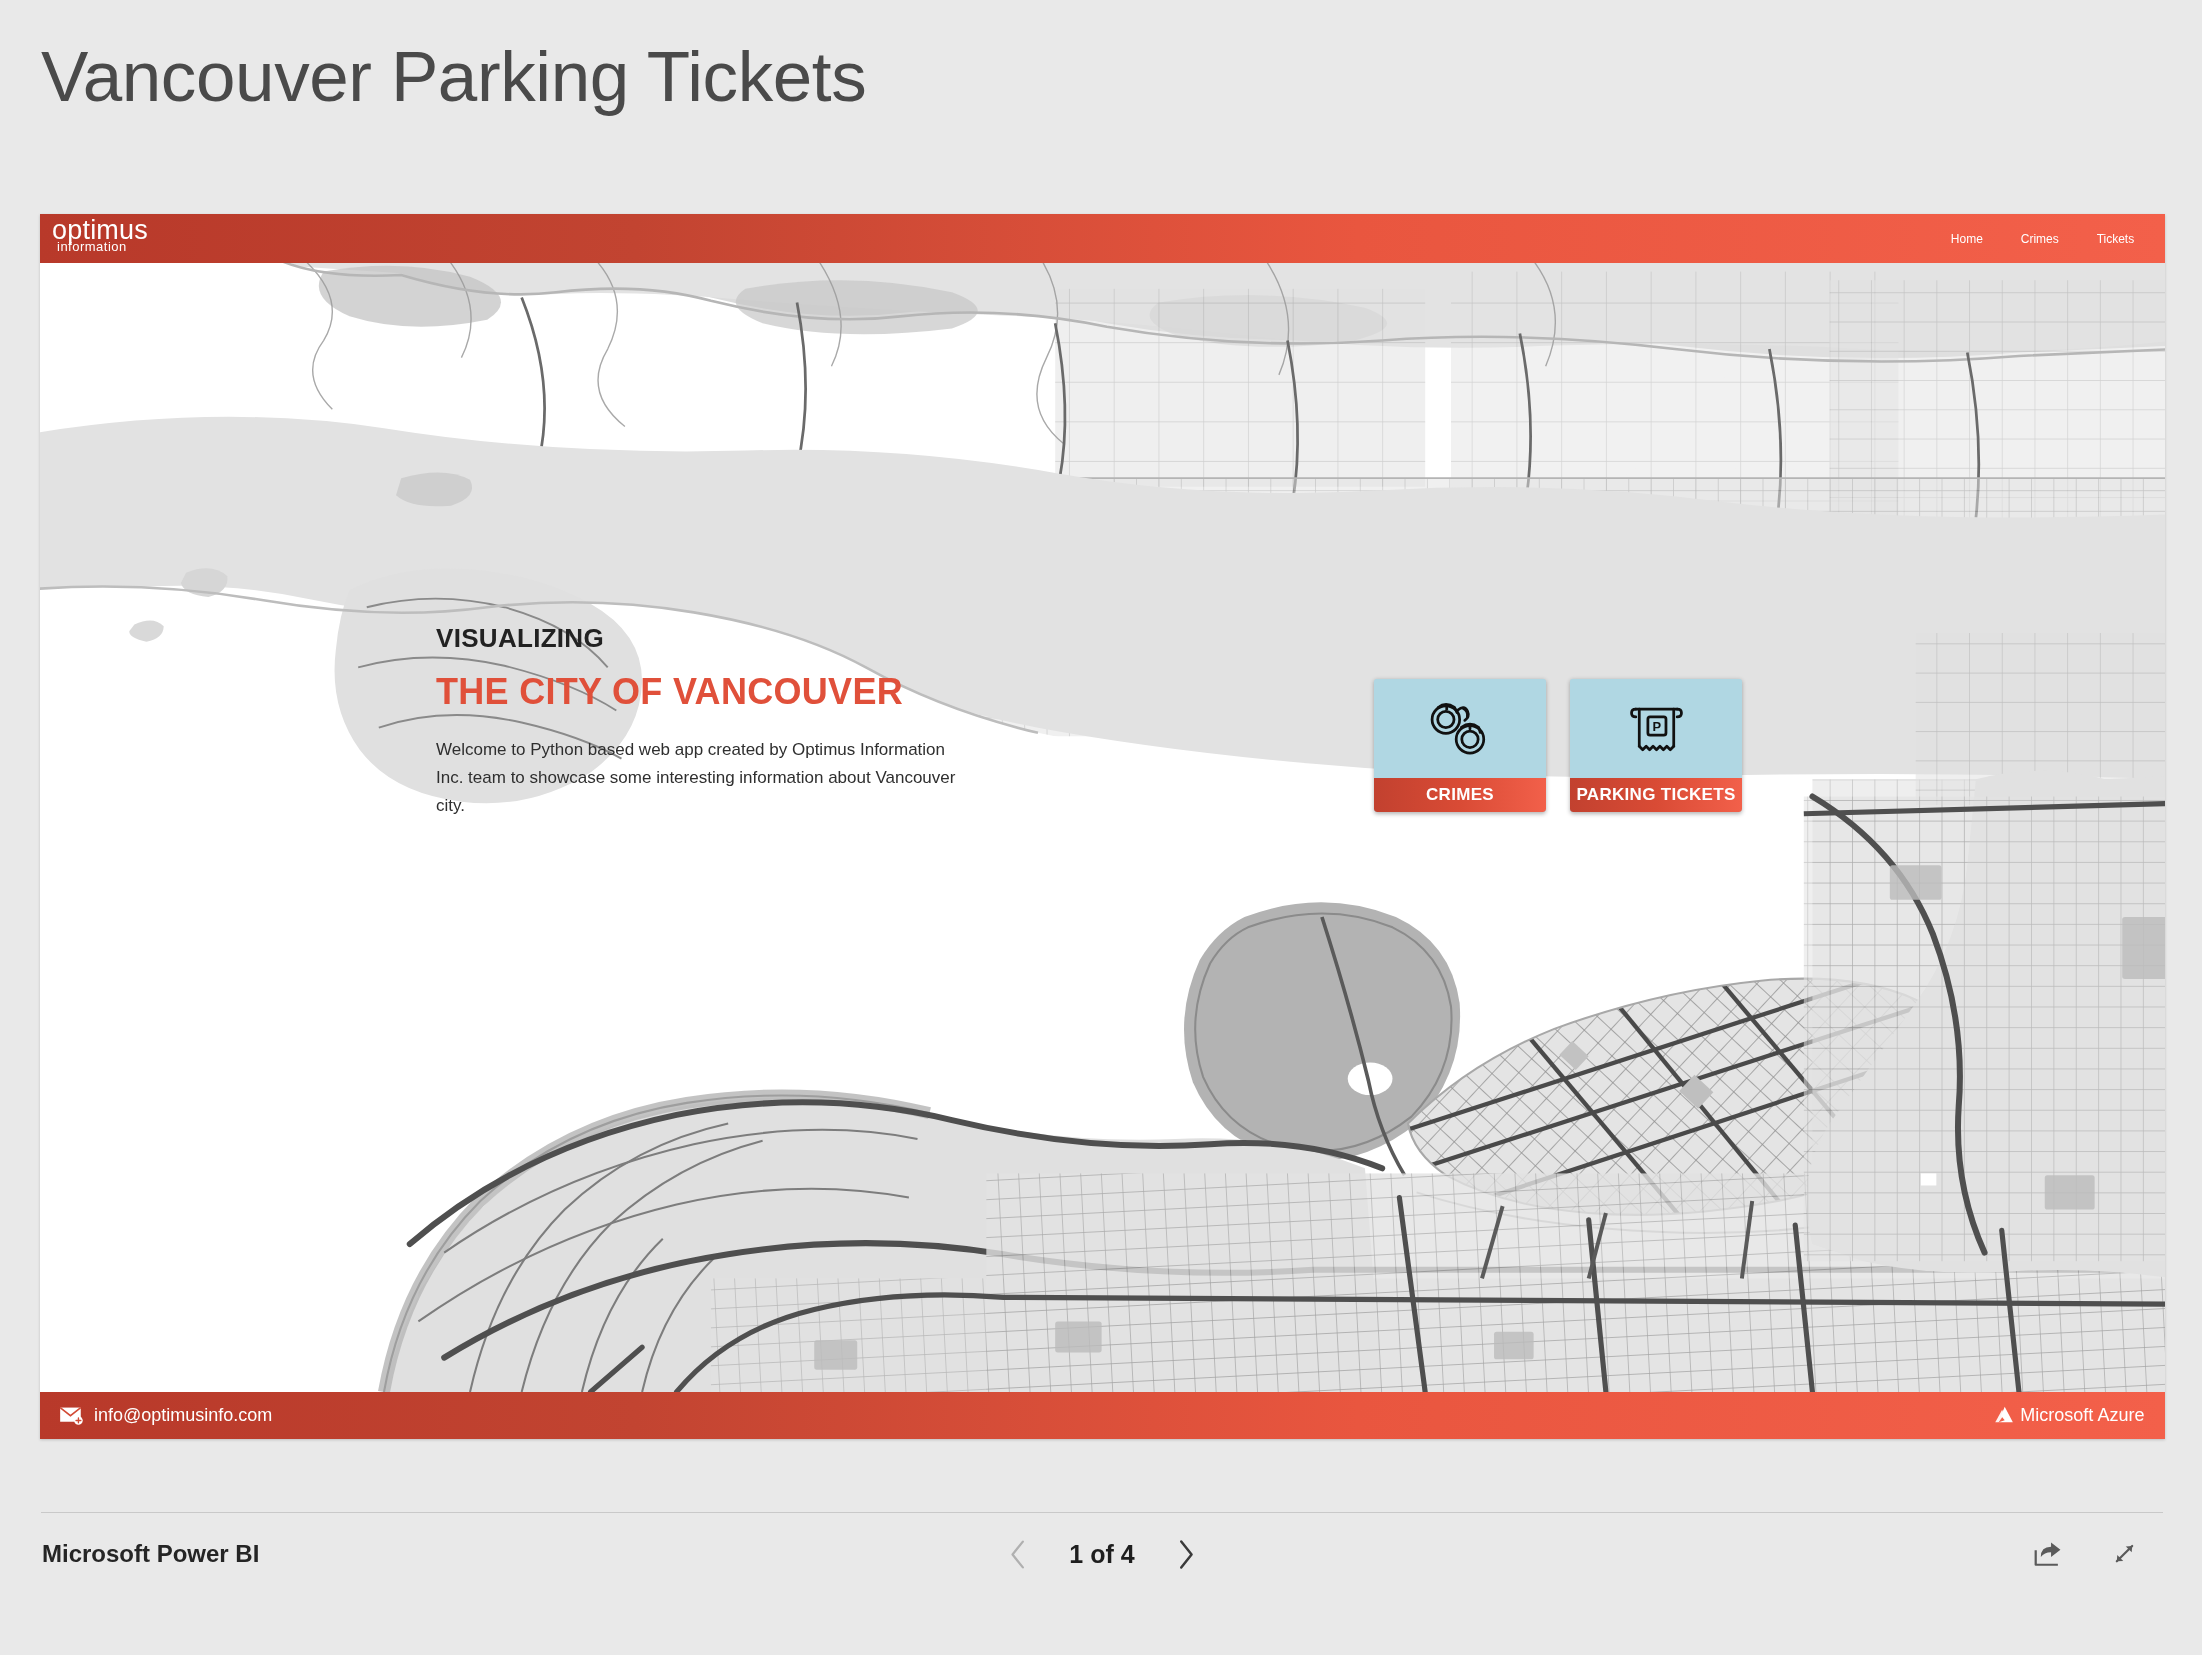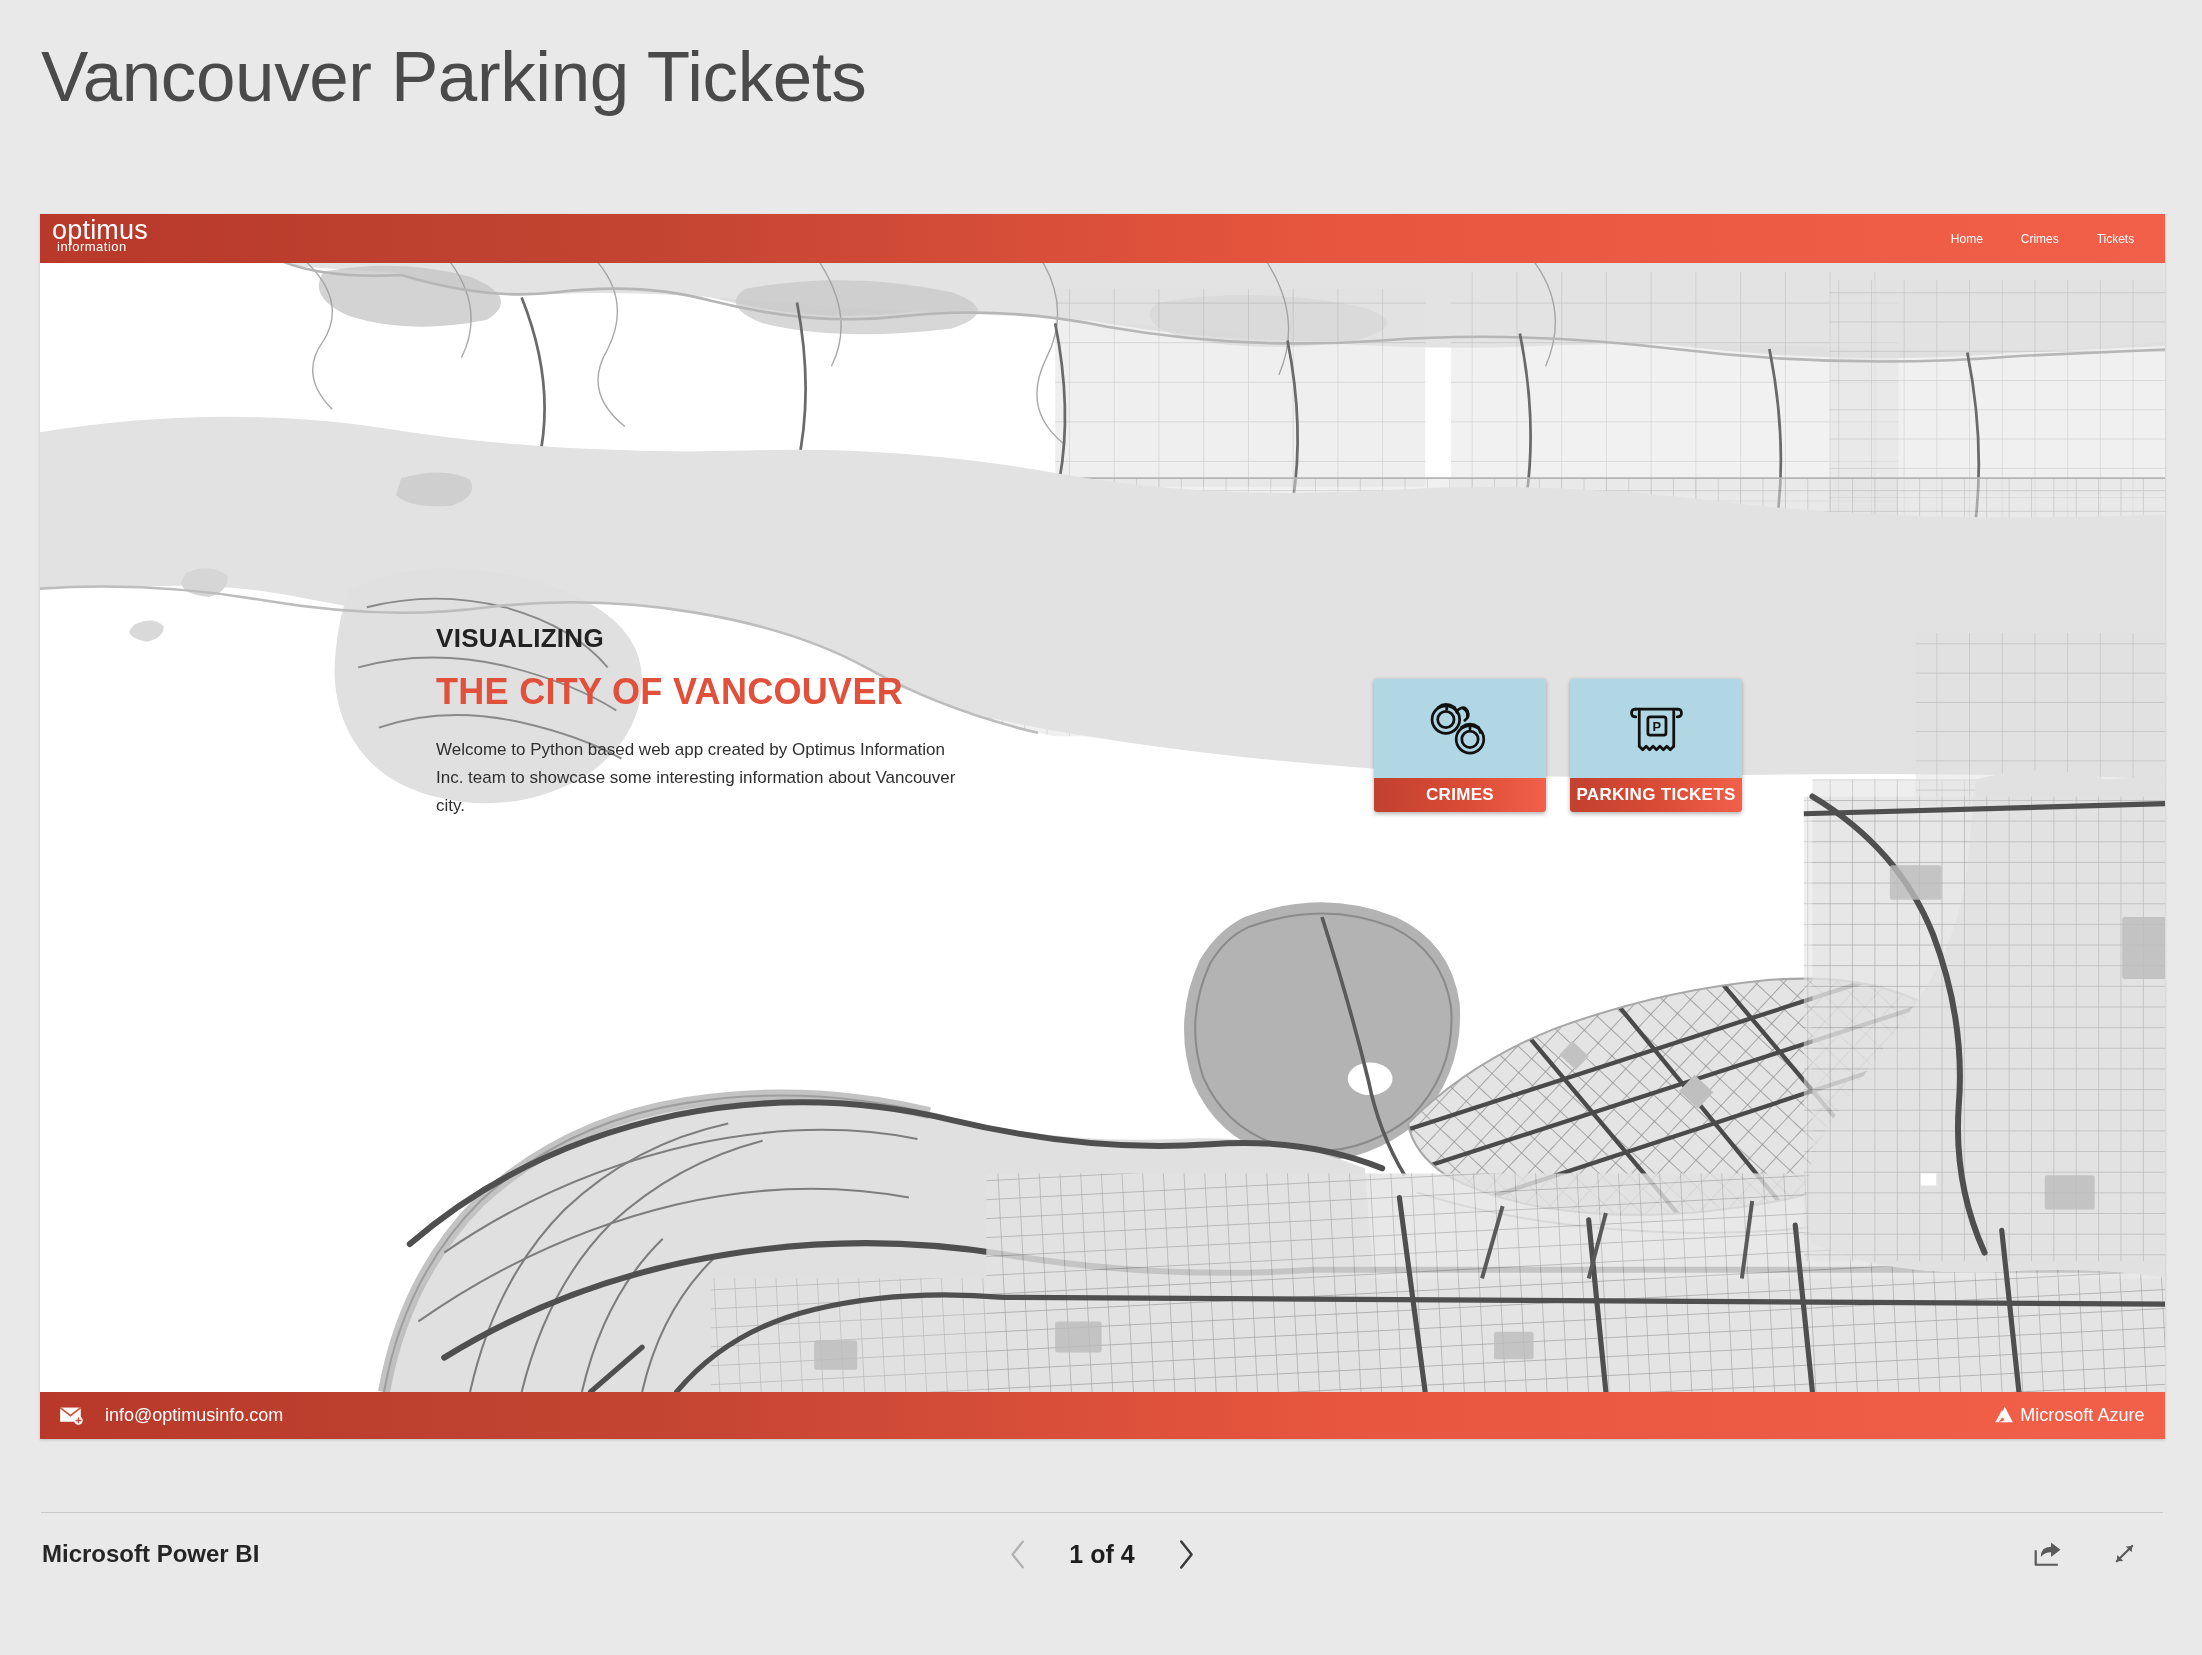--- a/index.html
+++ b/index.html
@@ -179,21 +179,21 @@
     width: 100%;
     height: 47px;
     background: linear-gradient(to right, #b8392a 0%, #c24431 28%, #e9563f 62%, #f3604a 100%);
     z-index: 30;
     display: flex;
     align-items: center;
   }
   #footer-email {
     display: flex;
     align-items: center;
-    gap: 20px;
+    gap: 9px;
     margin-left: 19px;
     color: #ffffff;
     font-size: 18px;
     cursor: pointer;
   }
   #footer-azure {
     display: flex;
     align-items: center;
     gap: 1px;
     margin-left: auto;

